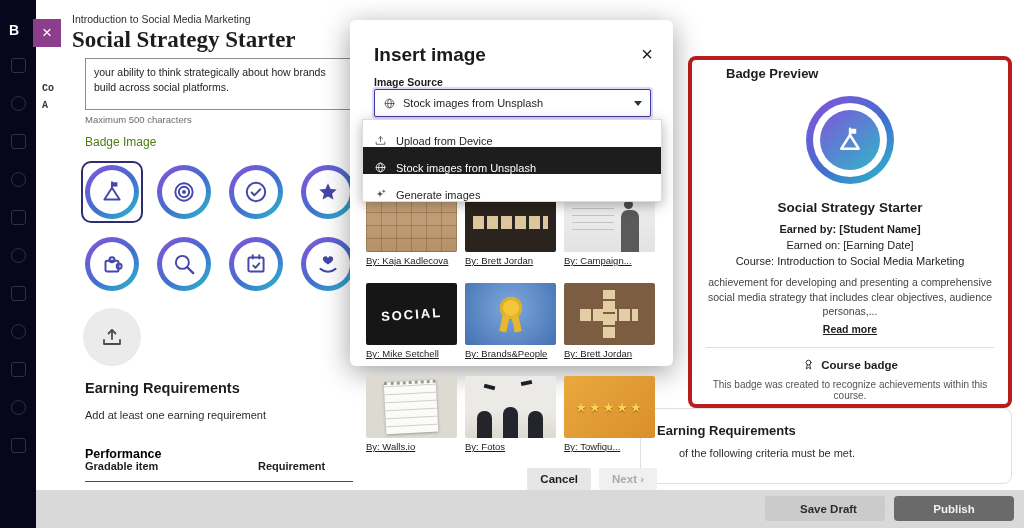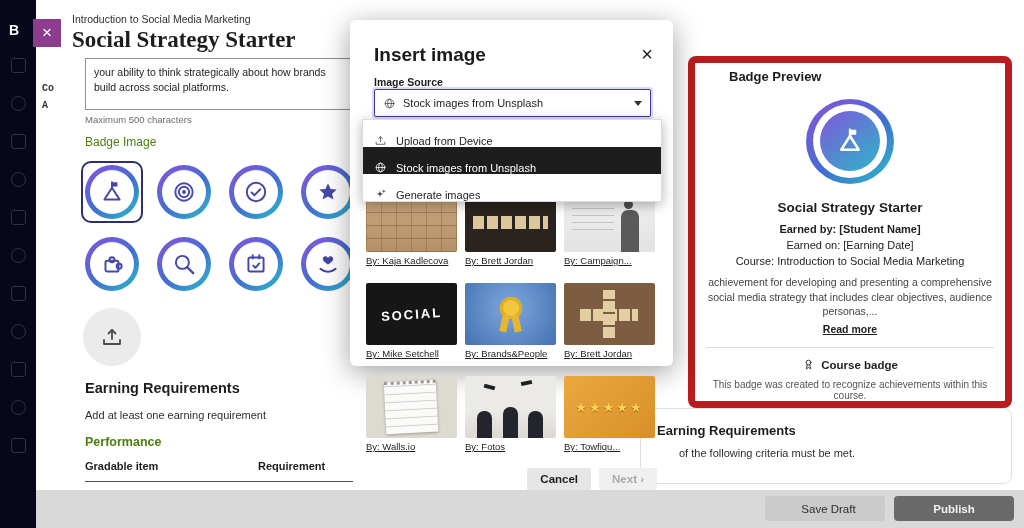--- a/index.html
+++ b/index.html
@@ -34,27 +34,27 @@
   .badge-inner { width:44px; height:44px; border-radius:50%; background:#fff; display:flex; align-items:center; justify-content:center; }
   .badge-inner svg { width:26px; height:26px; stroke:#4547a9; fill:none; stroke-width:1.8; stroke-linecap:round; stroke-linejoin:round; }
   .badge-inner svg .fillme { fill:#4547a9; stroke:none; }
 
   .upload-circle { position:absolute; left:83px; top:308px; width:58px; height:58px; border-radius:50%; background:#ebebeb;
     display:flex; align-items:center; justify-content:center; cursor:pointer; }
   .upload-circle svg { width:24px; height:24px; stroke:#4c4c4c; fill:none; stroke-width:1.8; stroke-linecap:round; stroke-linejoin:round; }
 
   .earning-heading { position:absolute; left:85px; top:380px; font-size:14.5px; font-weight:bold; color:#1d1d1d; }
   .earning-subtext { position:absolute; left:85px; top:409px; font-size:11px; color:#2e2e2e; }
-  .performance-heading { position:absolute; left:85px; top:435px; font-size:12.5px; font-weight:bold; color:#4d7c0f; }
+  .performance-heading { position:absolute; left:85px; top:447px; font-size:12.5px; font-weight:bold; color:#000000; }
   .table-cols { position:absolute; left:85px; top:460px; width:268px; display:flex; border-bottom:1.5px solid #4a4a4a; padding-bottom:9px; }
   .table-cols span { font-size:11px; font-weight:bold; color:#1d1d1d; }
   .table-cols span:first-child { width:173px; }
 
   
-  .preview-card { position:absolute; left:688px; top:56px; width:324px; height:352px; background:#fff; border:7px solid #b91c1c; border-radius:8px;
+  .preview-card { position:absolute; left:688px; top:56px; width:324px; height:352px; background:#fff; border:4px solid #b91c1c; border-radius:8px;
     display:flex; flex-direction:column; align-items:center; padding-top:36px; }
   .preview-heading { position:absolute; left:34px; top:6px; font-size:13px; font-weight:bold; color:#1d1d1d; }
   .preview-badge { width:88px; height:88px; border-radius:50%; background:linear-gradient(140deg,#7e57d9 10%,#3f6fd0 55%,#2eb6c9 95%);
     display:flex; align-items:center; justify-content:center; }
   .preview-badge .gap { width:74px; height:74px; border-radius:50%; background:#fff; display:flex; align-items:center; justify-content:center; }
   .preview-badge .core { width:60px; height:60px; border-radius:50%; background:linear-gradient(140deg,#7e57d9,#2eb6c9); display:flex; align-items:center; justify-content:center; }
   .preview-badge svg { width:30px; height:30px; stroke:#fff; fill:none; stroke-width:1.9; stroke-linecap:round; stroke-linejoin:round; }
   .preview-badge svg .fillme { fill:#fff; stroke:none; }
   .pv-title { margin-top:16px; font-size:13.5px; font-weight:bold; color:#1d1d1d; }
   .pv-earnedby { margin-top:8px; font-size:11px; font-weight:bold; color:#1d1d1d; }
@@ -68,21 +68,21 @@
   .pv-badge-label { font-size:11.5px; font-weight:bold; color:#1d1d1d; }
   .pv-note { margin-top:8px; width:306px; text-align:center; font-size:10px; color:#555; }
 
   .req-card { position:absolute; left:640px; top:408px; width:372px; height:76px; background:#fff; border:1px solid #e0e0e0; border-radius:8px; padding:14px 16px; }
   .req-heading { font-size:13px; font-weight:bold; color:#1d1d1d; }
   .req-note { margin-top:9px; margin-left:22px; font-size:11px; color:#2e2e2e; }
 
   
   .action-bar { position:absolute; left:36px; right:0; bottom:0; height:38px; background:#d9d9d9; z-index:2; }
   .btn-save { position:absolute; right:139px; top:6px; width:120px; height:25px; background:#cbcbcb; border:none; border-radius:3px;
-    font-size:11.5px; font-weight:400; color:#2e2e2e; cursor:pointer;padding-left:7px; }
+    font-size:11.5px; font-weight:700; color:#2e2e2e; cursor:pointer;padding-left:7px; }
   .btn-publish { position:absolute; right:10px; top:6px; width:120px; height:25px; background:#6a6a6a; border:none; border-radius:4px;
     font-size:11.5px; font-weight:600; color:#f2f2f2; cursor:pointer; }
 
   
   .modal { position:absolute; left:350px; top:20px; width:323px; height:346px; background:#fff; border-radius:6px;
     box-shadow:0 6px 28px rgba(0,0,0,.38); z-index:40; }
   .modal-title { position:absolute; left:24px; top:24px; font-size:19px; font-weight:600; color:#1a1a1a; }
   .modal-close { position:absolute; right:20px; top:24px; font-size:20px; color:#1a1a1a; background:none; border:none; cursor:pointer; line-height:1; }
   .source-label { position:absolute; left:24px; top:56px; font-size:10.5px; font-weight:bold; color:#1d1d1d; }
   .source-select { position:absolute; left:24px; top:69px; width:277px; height:28px; border:1px solid #3f3a9e; border-radius:2px;

